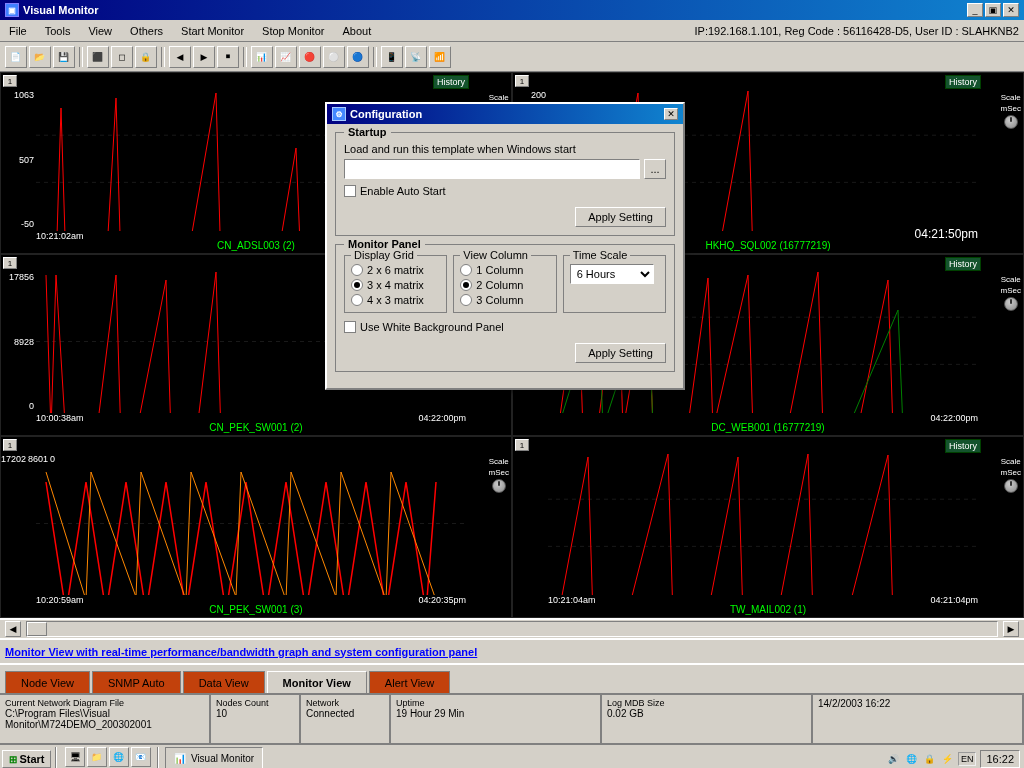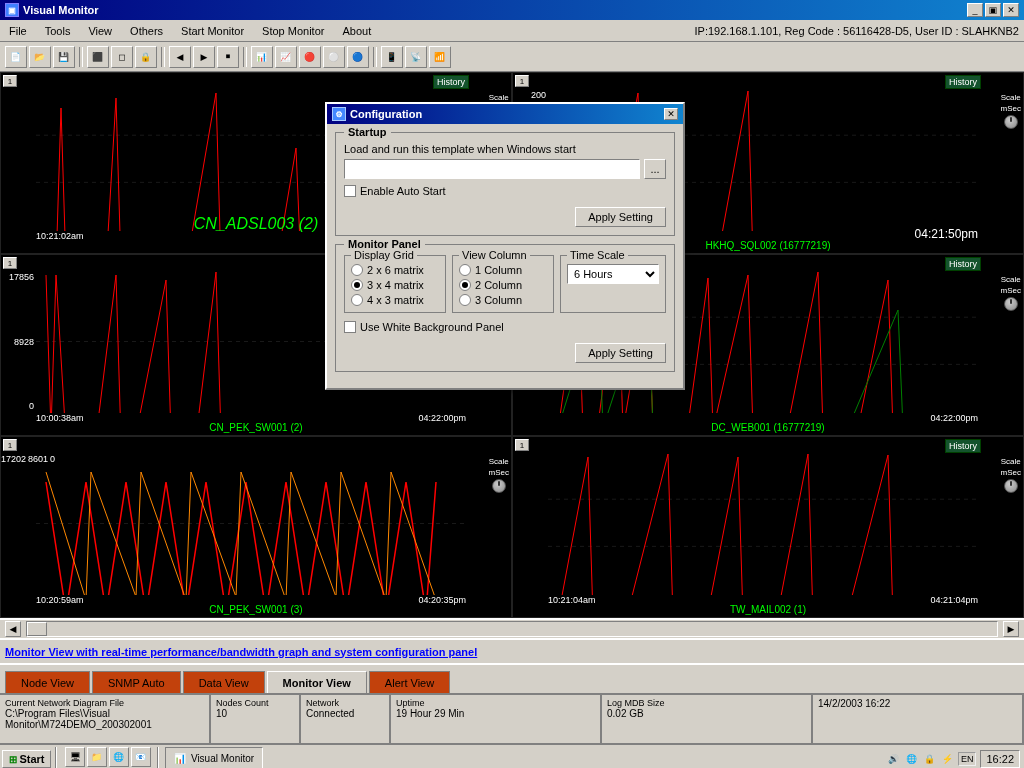--- a/index.html
+++ b/index.html
@@ -83,21 +83,21 @@
     .dialog-browse { width: 22px; height: 20px; background: #d4d0c8; border: 1px solid; border-color: #fff #808080 #808080 #fff; font-size: 11px; cursor: pointer; display: flex; align-items: center; justify-content: center; }
     .checkbox-row { display: flex; align-items: center; gap: 4px; margin-top: 4px; }
     .dialog-checkbox { width: 12px; height: 12px; border: 1px solid #808080; background: white; display: flex; align-items: center; justify-content: center; }
     .apply-btn { background: #d4d0c8; border: 1px solid; border-color: #fff #808080 #808080 #fff; padding: 3px 12px; font-size: 11px; cursor: pointer; float: right; margin-top: 4px; }
     .radio-group { display: flex; flex-direction: column; gap: 3px; }
     .radio-row { display: flex; align-items: center; gap: 4px; font-size: 11px; }
     .radio-btn { width: 12px; height: 12px; border-radius: 50%; border: 1px solid #808080; background: white; display: flex; align-items: center; justify-content: center; }
     .radio-btn.selected::after { content: ''; width: 6px; height: 6px; background: #000; border-radius: 50%; display: block; }
     .sub-group { border: 1px solid #808080; padding: 8px 6px 6px 6px; position: relative; flex: 1; }
     .sub-label { position: absolute; top: -7px; left: 6px; background: #d4d0c8; padding: 0 3px; font-size: 11px; }
-    .time-select { border: 1px solid; border-color: #808080 #fff #fff #808080; background: white; font-size: 11px; padding: 2px; width: 92px; }
+    .time-select { border: 1px solid; border-color: #808080 #fff #fff #808080; background: white; font-size: 11px; padding: 2px; width: 84px; }
   </style>
 </head>
 <body>
 
 <div class="title-bar">
   <div class="title-bar-left">
     <div class="title-bar-icon">▣</div>
     <span>Visual Monitor</span>
   </div>
   <div class="title-bar-controls">
@@ -157,23 +157,28 @@
       <line x1="0" y1="66%" x2="100%" y2="66%" stroke="#333" stroke-width="0.5" stroke-dasharray="4,4"></line>
 
       <polyline points="20,180 25,20 30,180 60,170 70,180 80,10 85,180 100,175 150,180 180,5 185,180 210,178 240,180 260,60 265,180 300,178 340,180 380,175 400,180" fill="none" stroke="red" stroke-width="1"></polyline>
 
       <polyline points="20,175 50,170 80,165 120,172 160,168 200,165 240,170 280,162 320,168 360,165 400,170" fill="none" stroke="yellow" stroke-width="1"></polyline>
 
       <polyline points="20,178 80,175 160,177 240,174 320,176 400,175" fill="none" stroke="green" stroke-width="1"></polyline>
 
       <polyline points="20,176 80,173 160,174 240,172 320,174 400,173" fill="none" stroke="blue" stroke-width="1"></polyline>
     </svg>
+    <div style="position:absolute;left:0;top:15px;bottom:22px;width:35px;display:flex;flex-direction:column;justify-content:space-between;padding:2px 0;">
+      <span style="color:#fff;font-size:9px;text-align:right;padding-right:2px;">1063</span>
+      <span style="color:#fff;font-size:9px;text-align:right;padding-right:2px;">507</span>
+      <span style="color:#fff;font-size:9px;text-align:right;padding-right:2px;">-50</span>
+    </div>
     <div style="position:absolute;bottom:12px;left:35px;font-size:9px;color:#fff;">10:21:02am</div>
     <div style="position:absolute;bottom:12px;right:45px;font-size:9px;color:#fff;text-align:right;">04:21:02pm</div>
-    <div style="position:absolute;bottom:20px;left:50%;transform:translateX(-50%);color:#00ff00;font-size:16px;white-space:nowrap;font-style:italic;">CN_ADSL003 (2)</div>
+    <div style="position:absolute;bottom:2px;left:50%;transform:translateX(-50%);color:#00ff00;font-size:10px;white-space:nowrap;">CN_ADSL003 (2)</div>
     <div style="position:absolute;right:2px;top:20px;display:flex;flex-direction:column;align-items:center;gap:2px;">
       <span style="color:#fff;font-size:8px;">Scale</span>
       <span style="color:#fff;font-size:8px;">mSec</span>
       <div class="knob"></div>
     </div>
   </div>
 
   <div class="monitor-panel" style="position: relative; background: #000; border: 1px solid #222;">
     <div class="panel-minimize">1</div>
     <div style="position:absolute;top:2px;right:42px;z-index:3;">

